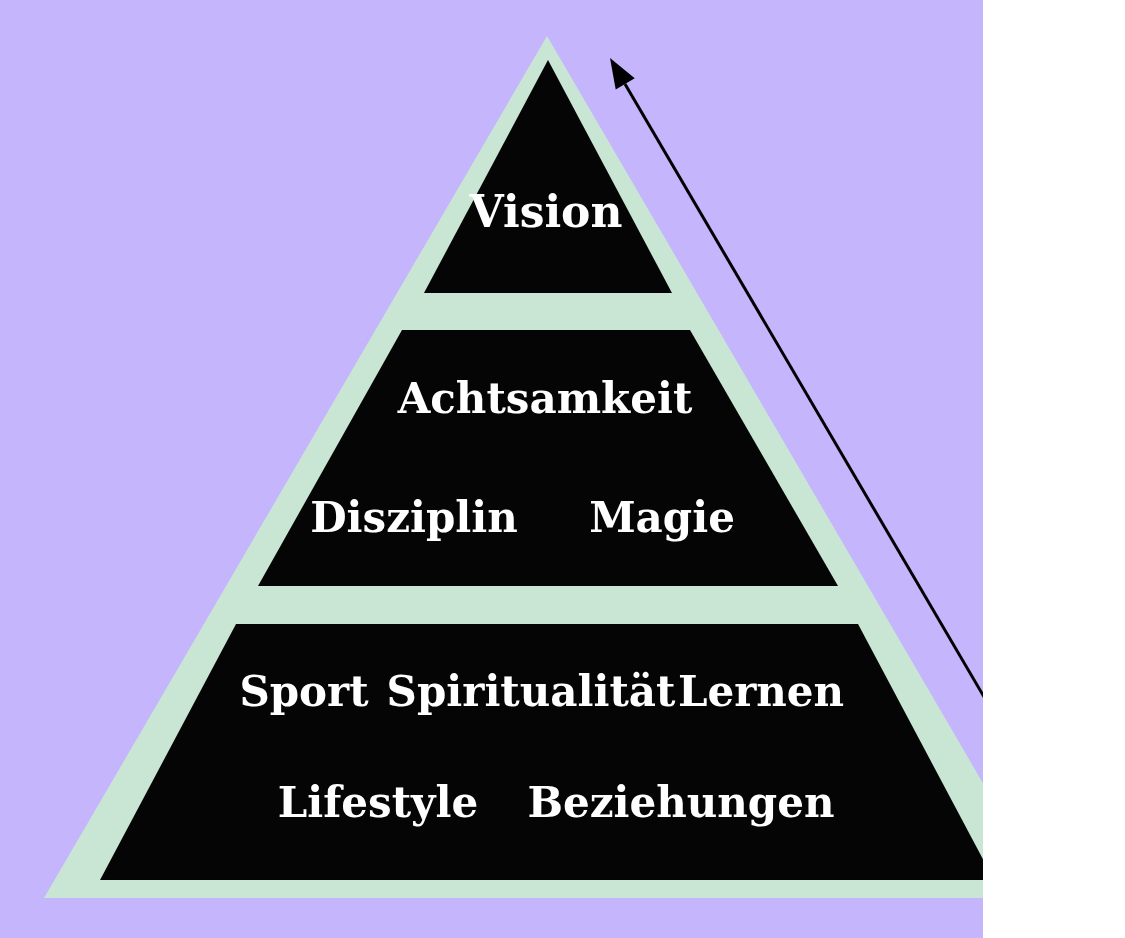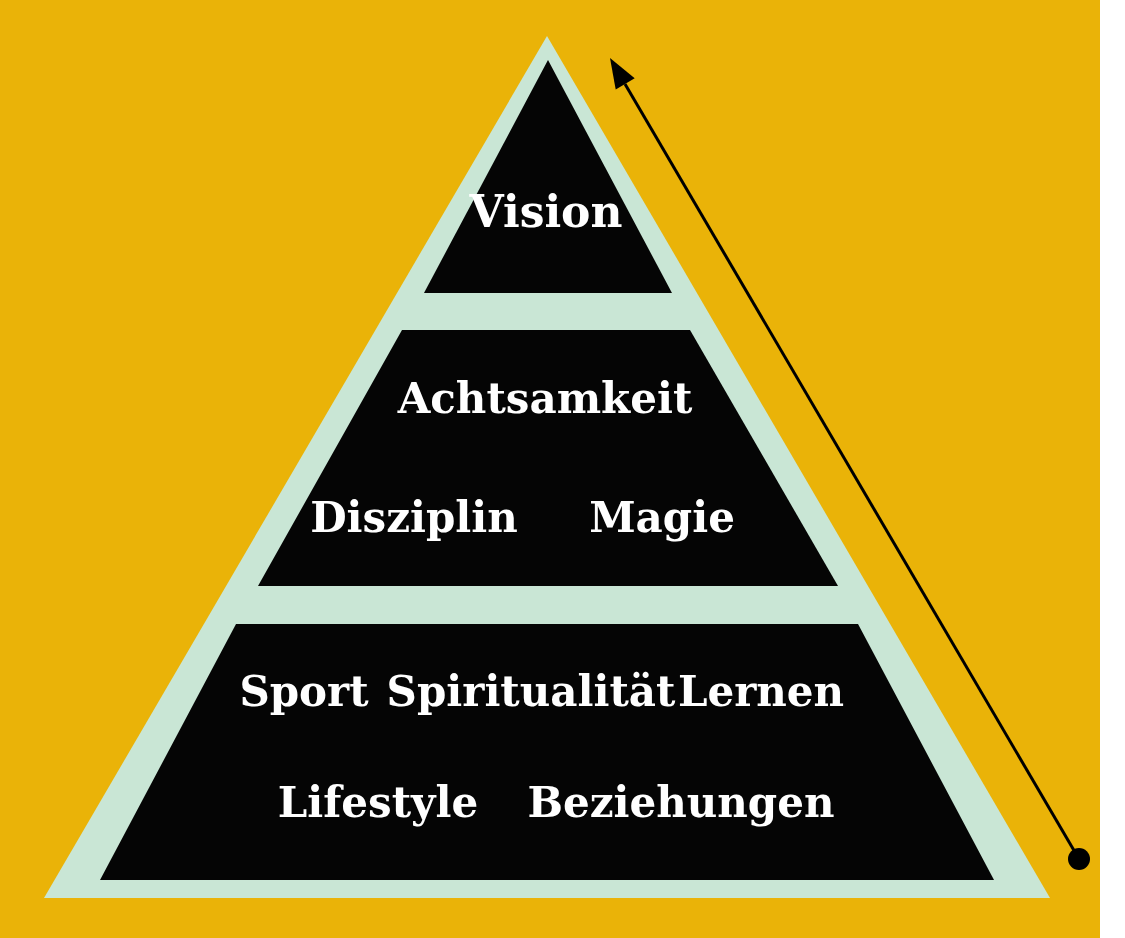--- a/index.html
+++ b/index.html
@@ -2,23 +2,23 @@
 <html><head>
 <meta charset="utf-8">
 <style>
   html, body {
     margin: 0;
     padding: 0;
     background: #ffffff;
   }
   .stage {
     position: relative;
-    width: 1100px;
+    width: 983px;
     height: 938px;
-    background: #eab308;
+    background: #c4b5fd;
     overflow: hidden;
   }
   svg {
     display: block;
     width: 1125px;
     height: 938px;
   }
   .tier-label {
     font-family: "DejaVu Serif", "Liberation Serif", serif;
     font-weight: bold;

